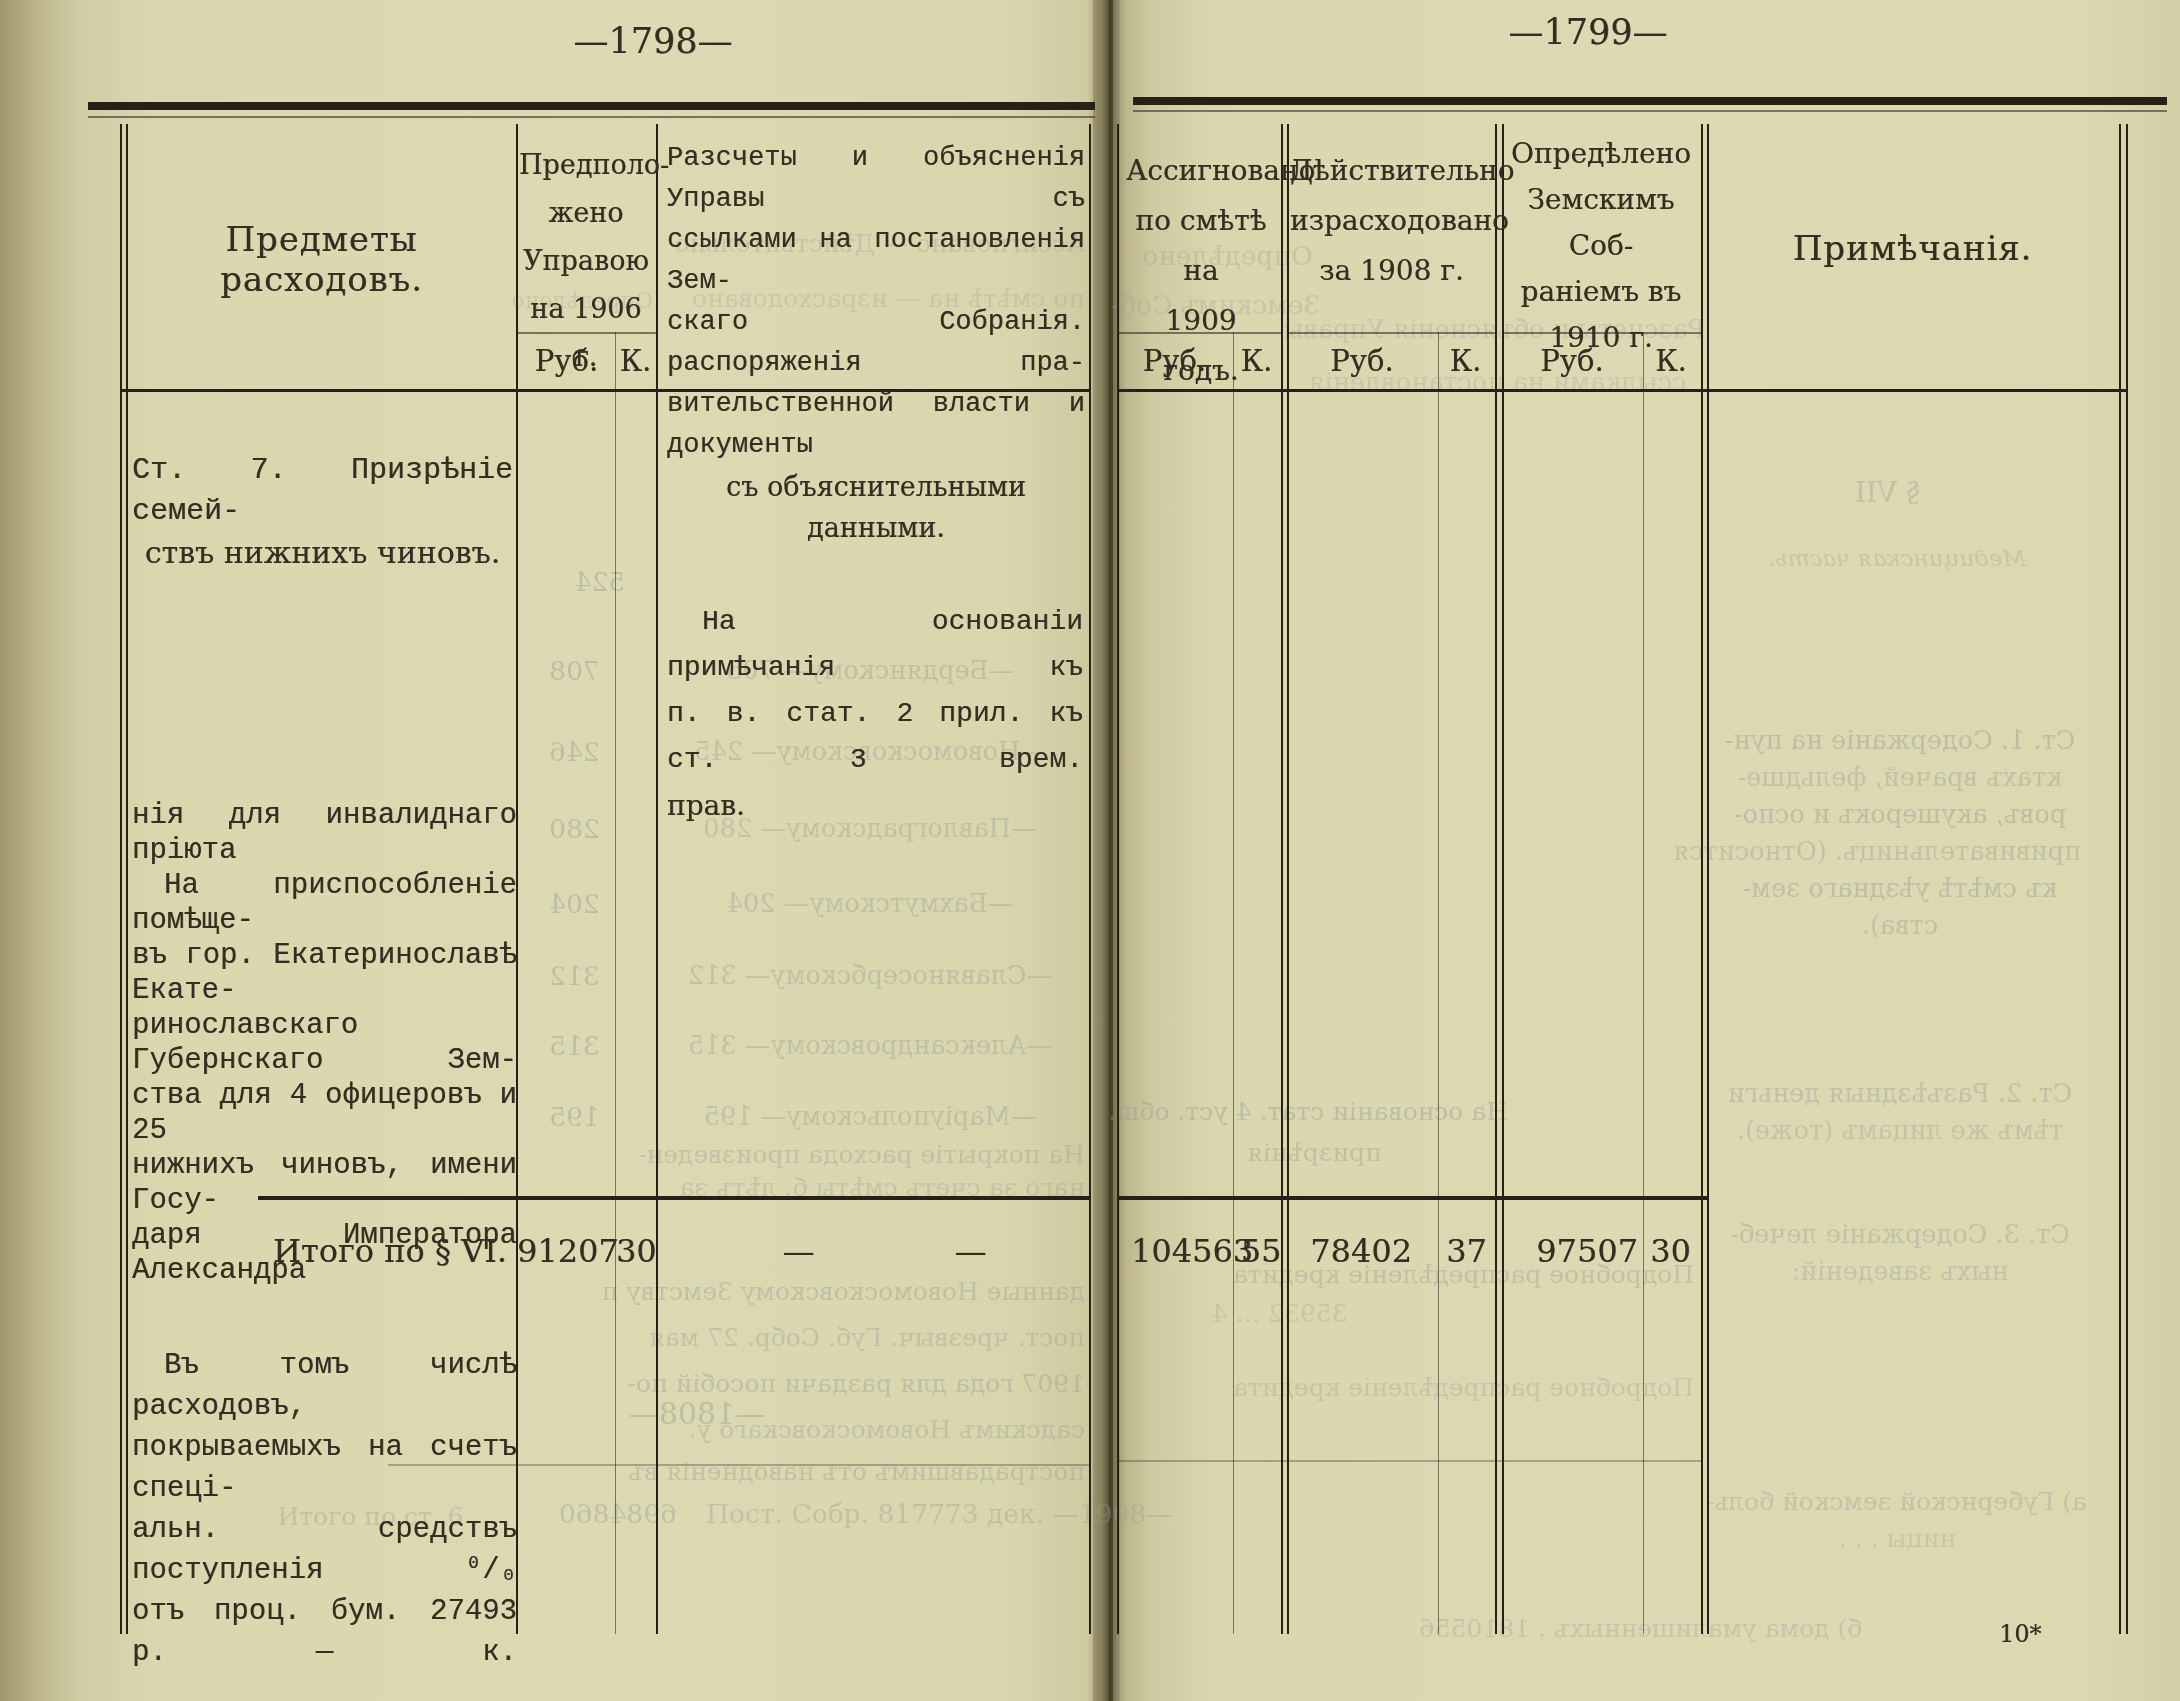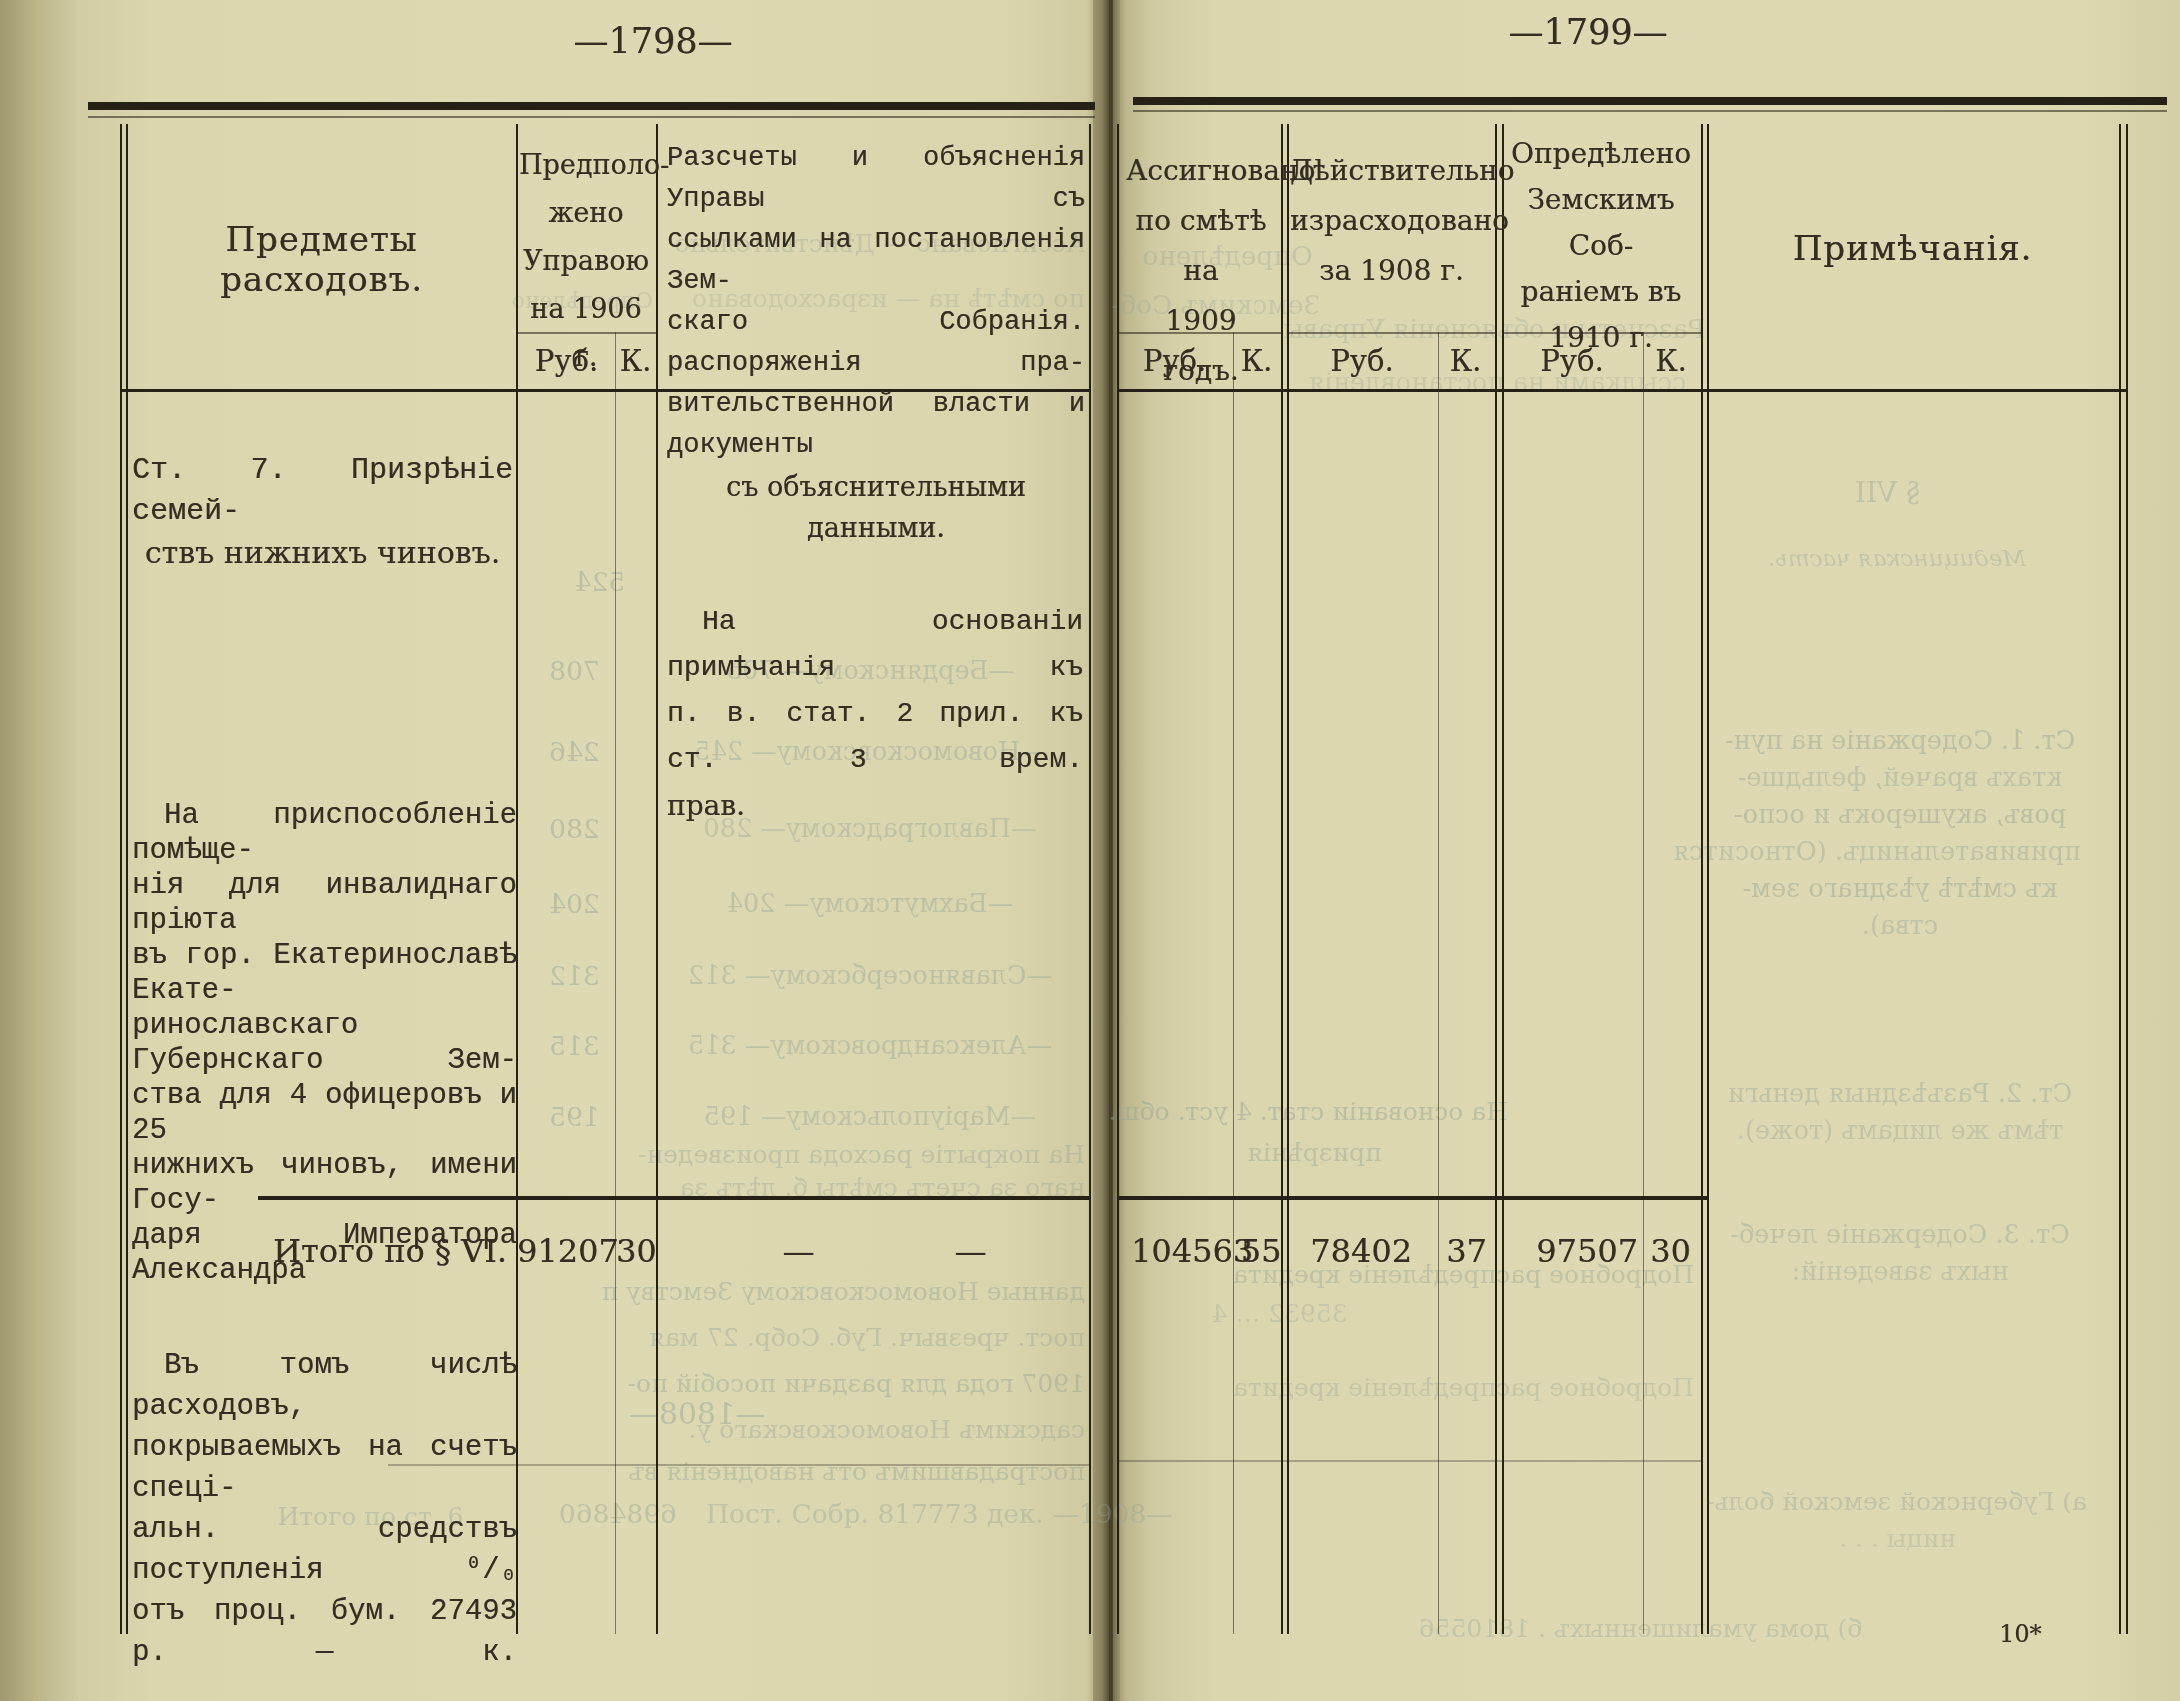--- a/index.html
+++ b/index.html
@@ -181,22 +181,22 @@
   <div class="t" style="left:132px;top:450px;width:381px;font-size:30px;line-height:41px;">
       <div class="tline just">Ст. 7. Призрѣніе семей-</div>
       <div class="tline" style="text-align: center;">ствъ нижнихъ чиновъ.</div>
     </div>
   <div class="t" style="left:667px;top:563px;width:416px;font-size:28px;line-height:46px;">
       <div class="tline just" style="text-indent: 35px; margin-top: 36px;">На основаніи примѣчанія къ</div>
       <div class="tline just">п. в. стат. 2 прил. къ ст. 3 врем.</div>
       <div class="tline">прав.</div>
     </div>
   <div class="t" style="left:132px;top:798px;width:385px;font-size:29px;line-height:35px;">
+      <div class="tline just">нія для инвалиднаго пріюта</div>
       <div class="tline just" style="text-indent: 32px;">На приспособленіе помѣще-</div>
-      <div class="tline just">нія для инвалиднаго пріюта</div>
       <div class="tline just">въ гор. Екатеринославѣ Екате-</div>
       <div class="tline just">ринославскаго Губернскаго Зем-</div>
       <div class="tline just">ства для 4 офицеровъ и 25</div>
       <div class="tline just">нижнихъ чиновъ, имени Госу-</div>
       <div class="tline just">даря Императора Александра</div>
     </div>
 
   <div class="t right" style="left:129px;top:1232px;width:378px;font-size:32px;">Итого по § VI.</div>
   <div class="t right" style="left:517px;top:1232px;width:90px;font-size:32px;">91207</div>
   <div class="t center" style="left:616px;top:1232px;width:39px;font-size:32px;">30</div>

